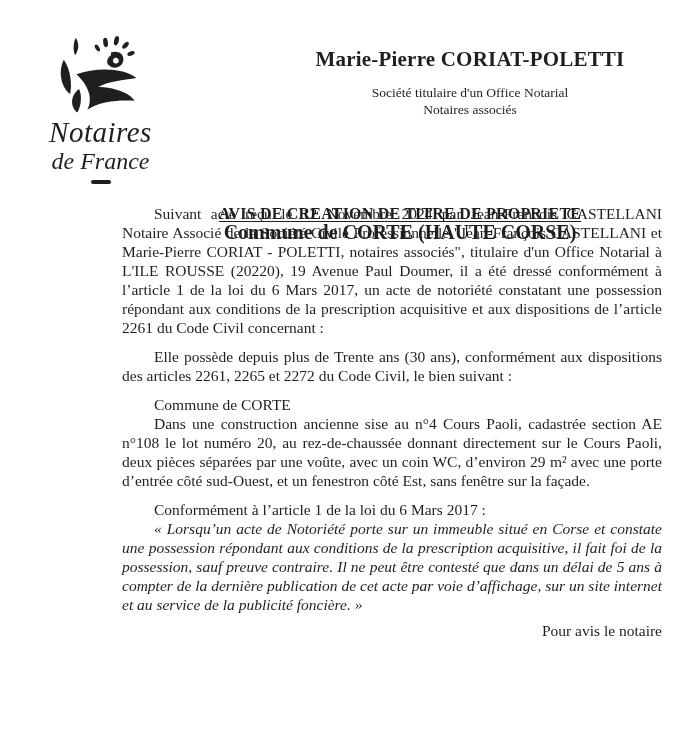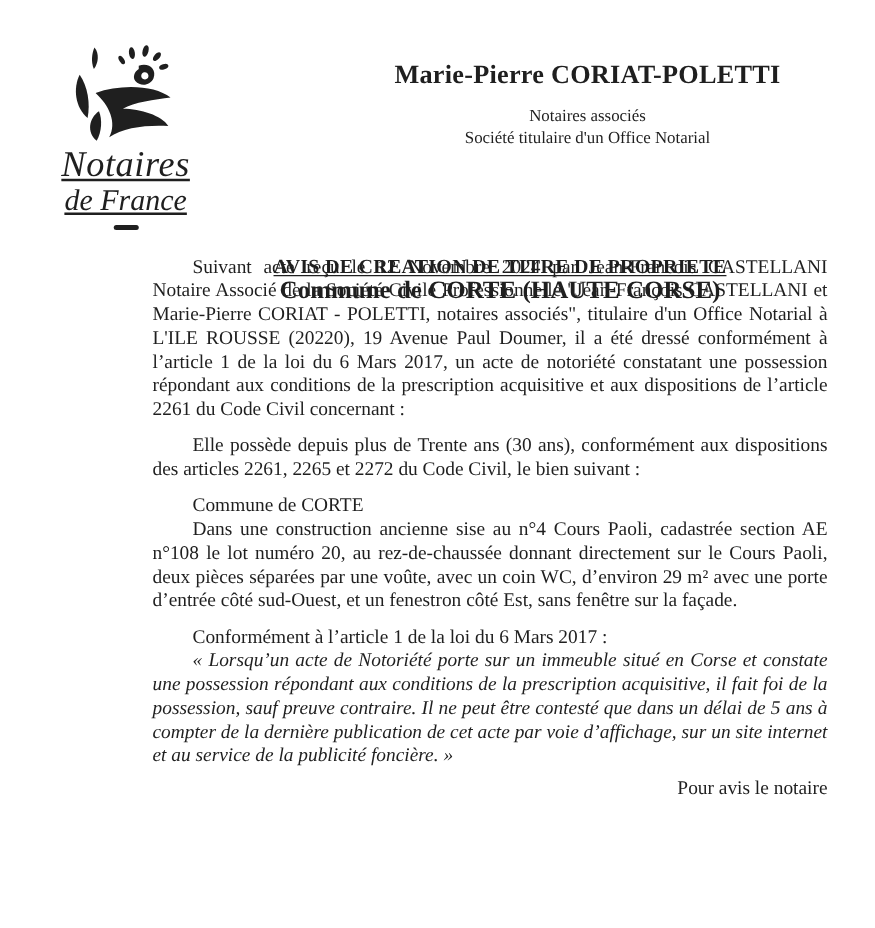--- a/index.html
+++ b/index.html
@@ -18,21 +18,20 @@
   }
 
   
   .logo {
     position: absolute;
     left: 28px;
     top: 34px;
     width: 145px;
     text-align: center;
     line-height: 1;
-    text-decoration: underline;
   }
   .logo-mark { display: block; margin: 0 auto; }
   .logo-name {
     font-style: italic;
     font-size: 29px;
     letter-spacing: 0.5px;
     margin-top: -4px;
   }
   .logo-sub {
     font-style: italic;
@@ -140,22 +139,22 @@
       </g>
     </svg>
     <div class="logo-name">Notaires</div>
     <div class="logo-sub">de France</div>
     <div class="logo-dash"></div>
   </div>
 
   <div class="header-block">
     <div class="notary-name">Marie-Pierre CORIAT-POLETTI</div>
     <div class="header-subs">
+      <div>Société titulaire d'un Office Notarial</div>
       <div>Notaires associés</div>
-      <div>Société titulaire d'un Office Notarial</div>
     </div>
   </div>
 
   <div class="title-block">
     <div class="title-main">AVIS DE CREATION DE TITRE DE PROPRIETE</div>
     <div class="title-sub">Commune de CORTE (HAUTE CORSE)</div>
   </div>
 
   <div class="body-block">
     <p>Suivant acte reçu le 12 Novembre 2024 par Jean-Francois CASTELLANI Notaire Associé de la Société Civile Professionnelle "Jean-François CASTELLANI et Marie-Pierre CORIAT - POLETTI, notaires associés", titulaire d'un Office Notarial à L'ILE ROUSSE (20220), 19 Avenue Paul Doumer, il a été dressé conformément à l’article 1 de la loi du 6 Mars 2017, un acte de notoriété constatant une possession répondant aux conditions de la prescription acquisitive et aux dispositions de l’article 2261 du Code Civil concernant :</p>

